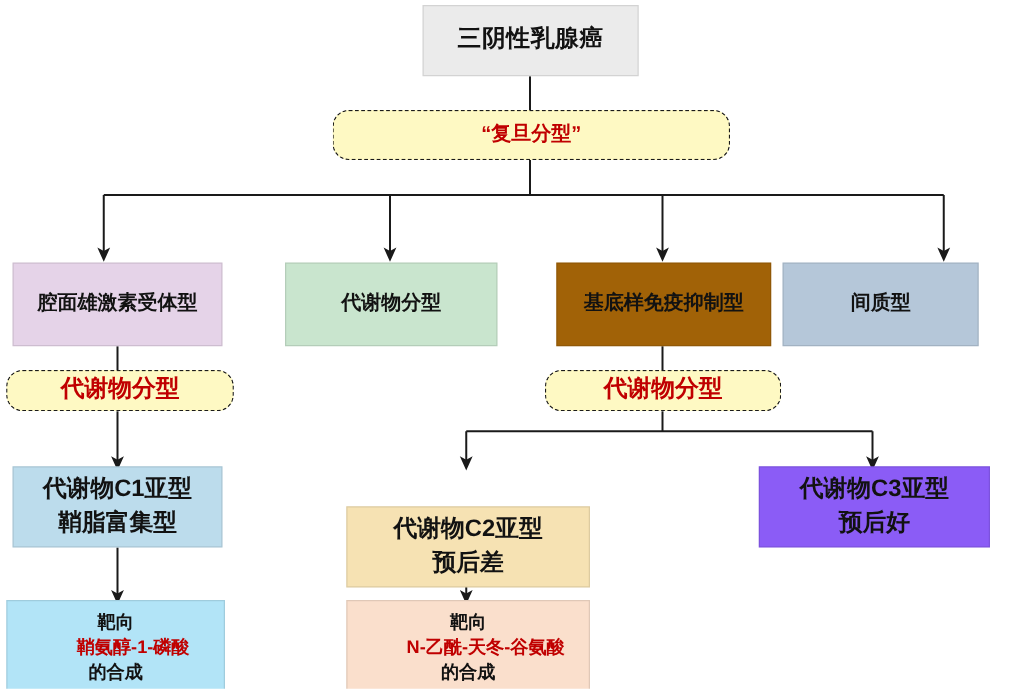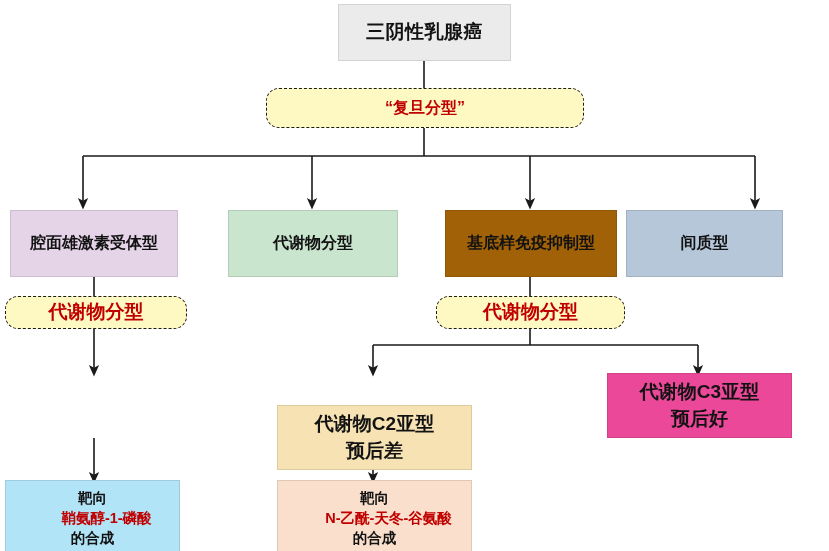--- a/index.html
+++ b/index.html
@@ -106,29 +106,35 @@
   </div>
 
   <div class="node dashed f15" style="left:5px;top:296px;width:182px;height:33px;">
     <span class="txt">代谢物分型</span>
   </div>
 
   <div class="node dashed f15" style="left:436px;top:296px;width:189px;height:33px;">
     <span class="txt">代谢物分型</span>
   </div>
 
+  <div class="node solid f15" style="left:10px;top:373px;width:168px;height:65px;background:#bcdcec;">
+    <span class="txt">
+      <span class="line">代谢物C1亚型</span>
+      <span class="line">鞘脂富集型</span>
+    </span>
+  </div>
 
   <div class="node solid f15" style="left:277px;top:373px;width:195px;height:65px;background:#f6e2b3;margin-top:32px;">
     <span class="txt">
       <span class="line">代谢物C2亚型</span>
       <span class="line">预后差</span>
     </span>
   </div>
 
-  <div class="node solid f15" style="left:607px;top:373px;width:185px;height:65px;background:#ec4899;">
+  <div class="node solid f15" style="left:607px;top:373px;width:185px;height:65px;background:#8b5cf6;">
     <span class="txt">
       <span class="line">代谢物C3亚型</span>
       <span class="line">预后好</span>
     </span>
   </div>
 
   <div class="node solid f14" style="left:5px;top:480px;width:175px;height:75px;background:#b2e4f7;">
     <span class="txt">
       <span class="line">靶向</span>
       <span class="line red">鞘氨醇-1-磷酸</span>

